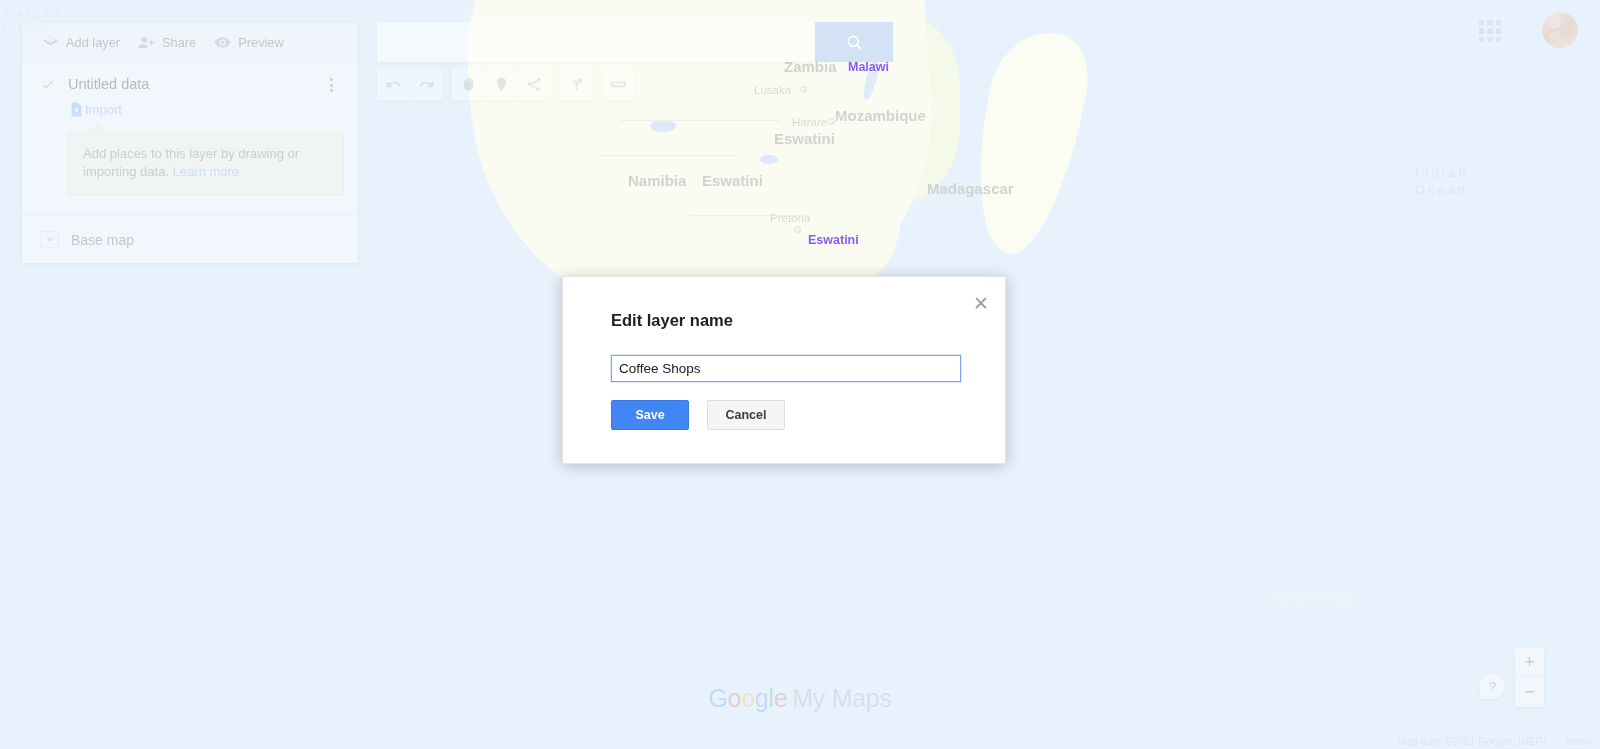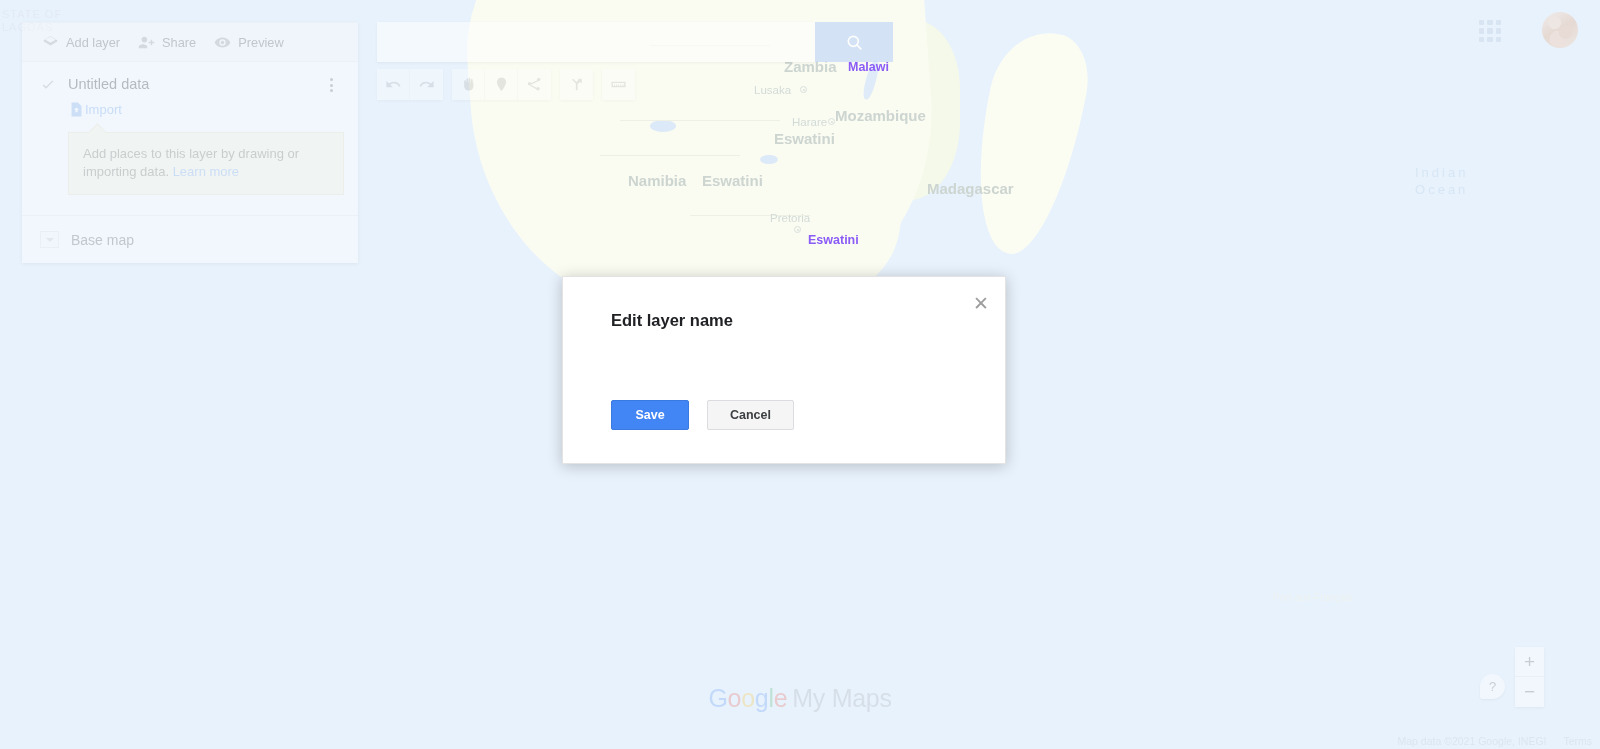--- a/index.html
+++ b/index.html
@@ -298,21 +298,21 @@
   .mbtn {
     height: 30px; font-size: 12.5px; font-weight: bold;
     border-radius: 2px; cursor: pointer;
     font-family: "Liberation Sans", sans-serif;
     display:flex; align-items:center; justify-content:center;
   }
   #save-btn {
     width: 78px; background: #4285F4; color:#fff; border: 1px solid #3a79e0;
   }
   #cancel-btn {
-    width: 87px; background: #f5f5f5; color:#3c4043; border: 1px solid #dadce0;
+    width: 78px; background: #f5f5f5; color:#3c4043; border: 1px solid #dadce0;
   }
 </style>
 </head>
 <body>
 
 <div id="map-canvas">
   <div class="landmass land-green1"></div>
   <div class="landmass land-green2"></div>
   <div class="landmass land-africa"></div>
   <div class="landmass land-africa2"></div>
@@ -504,18 +504,19 @@
 
 <div id="attribution">
   <span>Map data ©2021 Google, INEGI</span>
   <span class="terms">Terms</span>
 </div>
 
 <div id="modal-overlay">
   <div id="modal">
     <div id="modal-close">✕</div>
     <div id="modal-title">Edit layer name</div>
+    <input id="layer-name-input" type="text" placeholder="" value="Coffee Shops" style="">
     <div id="modal-btns">
       <div class="mbtn" id="save-btn">Save</div>
       <div class="mbtn" id="cancel-btn">Cancel</div>
     </div>
   </div>
 </div>
 
 </body></html>

